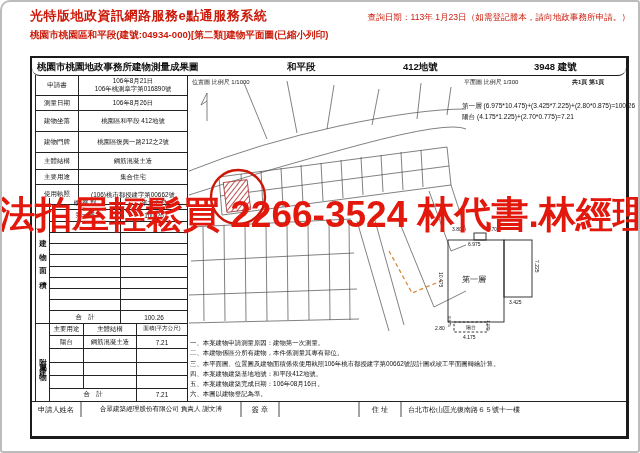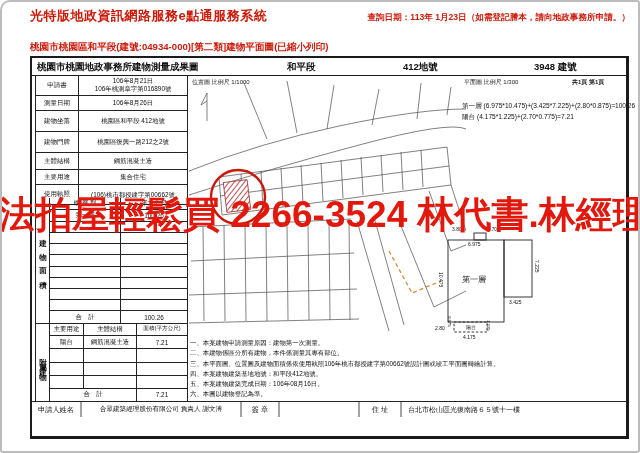--- a/index.html
+++ b/index.html
@@ -4,26 +4,26 @@
 <style>
   html,body{margin:0;padding:0;}
   body{
     width:640px;height:453px;position:relative;overflow:hidden;background:#ffffff;
     font-family:"Liberation Sans","DejaVu Sans",sans-serif;color:#111;
   }
   .frame{position:absolute;inset:0;border:2px solid #bcbcbc;border-radius:10px 3px 3px 3px;pointer-events:none;z-index:9;}
   
   .hdr{position:absolute;left:30px;top:7px;width:604px;}
   .hdr-title{font-size:13px;font-weight:bold;letter-spacing:.5px;}
-  .hdr-date{position:absolute;right:4px;top:5px;font-size:8.6px;font-weight:bold;}
-  .hdr-sub{font-size:9.6px;font-weight:bold;margin-top:16px;}
+  .hdr-date{position:absolute;right:4px;top:5px;font-size:8.6px;font-weight:normal;}
+  .hdr-sub{font-size:9.6px;font-weight:bold;margin-top:4px;}
   
   .doc{position:absolute;left:30px;top:56px;width:594px;height:378px;background:#fff;
        border:2px solid #1b1b1b;border-right-width:3px;border-bottom-width:3px;font-size:8px;}
-  .trow{position:absolute;left:0;top:0;width:100%;height:17px;border-bottom:1.5px solid #1b1b1b;}
+  .trow{position:absolute;left:0;top:0;width:100%;height:17px;border-bottom:1.5px solid #1b1b1b;border-radius:8px;}
   .trow span{position:absolute;top:3px;font-weight:bold;font-size:9.5px;white-space:nowrap;}
   .dt{left:5px;font-size:10px;}
   .s1{left:255px;} .s2{left:371px;} .s3{left:502px;}
   .tiny{position:absolute;font-size:6px;color:#222;white-space:nowrap;}
   
   .lefttbl{position:absolute;left:3px;top:17px;width:151px;border-left:1px solid #222;border-right:1px solid #222;}
   .irow{display:flex;border-bottom:1px solid #222;}
   .il{width:42px;border-right:1px solid #222;display:flex;align-items:center;justify-content:center;font-size:6.5px;text-align:center;}
   .iv{flex:1;display:flex;align-items:center;justify-content:center;font-size:6.4px;text-align:center;white-space:pre-line;line-height:1.25;padding:0 1px;}
   .h20{height:20px}.h14{height:14px}.h16{height:16px}.h19{height:19px}

